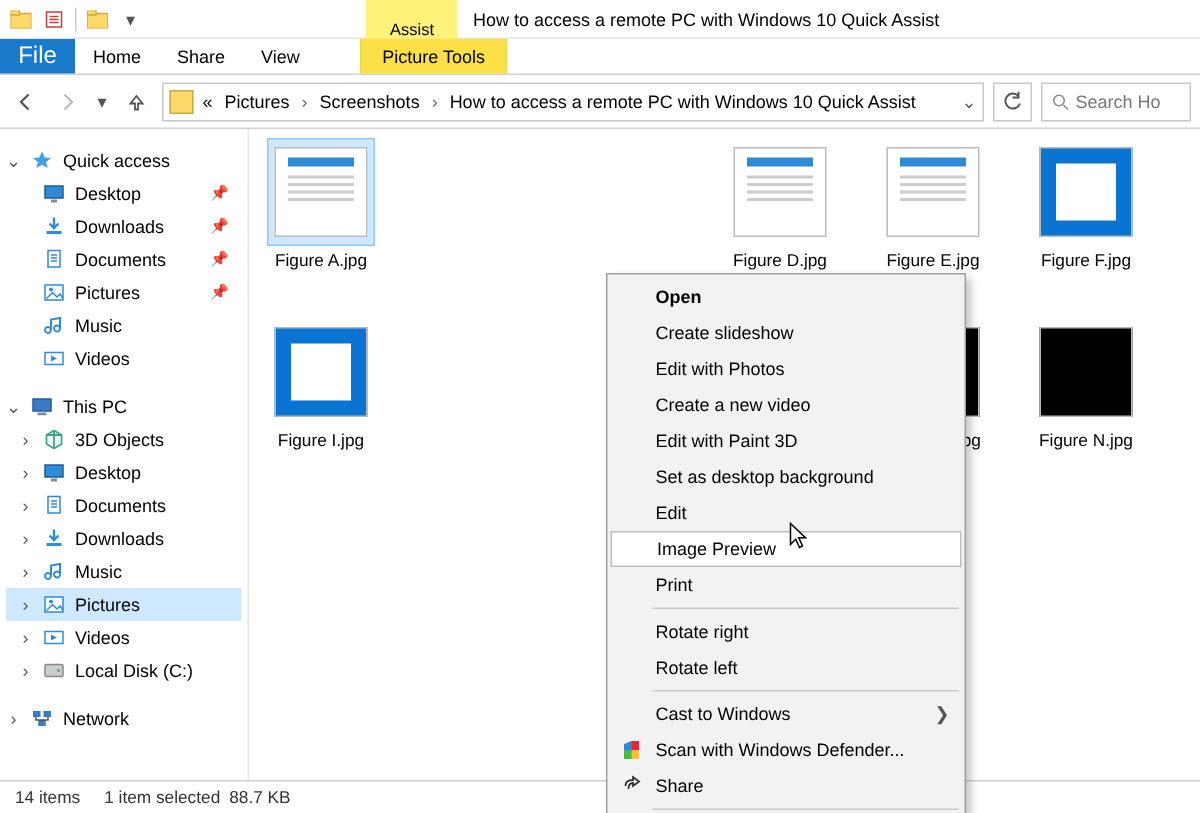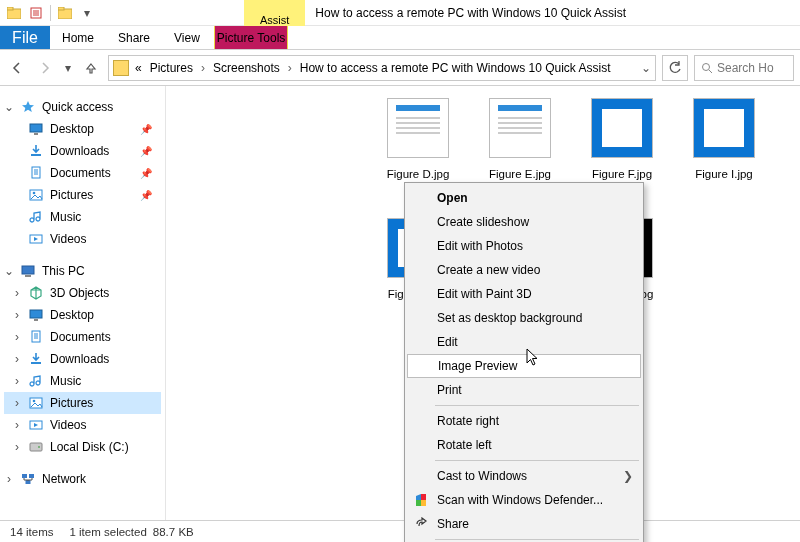--- a/index.html
+++ b/index.html
@@ -9,21 +9,21 @@
   .tb-icons { display: flex; align-items: center; gap:6px; padding:0 6px; }
   .qat-icon { width:16px; height:16px; display:flex; align-items:center; justify-content:center; }
   .qat-sep  { width:1px; height:16px; background:#ccc; }
   .manage   { background:#fff27a; height:26px; display:flex; flex-direction:column; justify-content:flex-end; align-items:center; padding:0 16px; }
   .manage span:first-child { font-size:11px; }
   .titletxt { padding-left:10px; font-size:12px; }
   
   .ribbon { height:24px; display:flex; align-items:stretch; border-bottom:1px solid #d0d0d0; }
   .filetab { background:#1979ca; color:#fff; width:50px; display:flex; align-items:center; justify-content:center; font-size:16px; }
   .tab { padding:0 12px; display:flex; align-items:center; font-size:12px; cursor:default; }
-  .pictools { background:#be185d; padding:0 2px; display:flex; align-items:center; font-size:12px; border-left:1px solid #e9dc45; border-right:1px solid #e9dc45; margin-left:2px;}
+  .pictools { background:#fde047; padding:0 14px; display:flex; align-items:center; font-size:12px; border-left:1px solid #e9dc45; border-right:1px solid #e9dc45; margin-left:28px;}
   
   .navbar { height:36px; display:flex; align-items:center; gap:6px; padding:4px 6px; border-bottom:1px solid #d0d0d0; }
   .nav-btn { width:22px; height:22px; display:flex; align-items:center; justify-content:center; color:#555; }
   .addr { flex:1; height:26px; border:1px solid #c8c8c8; display:flex; align-items:center; padding:0 4px; gap:4px; font-size:12px; }
   .addr .folder-icon { width:16px; height:16px; background:#ffd96a; border:1px solid #caa93e; }
   .addr .crumb { padding:0 2px; }
   .addr .chev { color:#666; padding:0 2px; }
   .addr .dd  { margin-left:auto; color:#555; }
   .refresh { width:26px; height:26px; border:1px solid #c8c8c8; display:flex; align-items:center; justify-content:center; }
   .search { width:100px; height:26px; border:1px solid #c8c8c8; display:flex; align-items:center; padding:0 6px; color:#777; overflow:hidden; white-space:nowrap; }
@@ -329,20 +329,34 @@
             <rect x="4.5" y="7" width="5" height="4" fill="#3a7bc8"></rect>
             <path d="M3 5 L3 7 L11 7 L11 5 M7 7 L7 8" stroke="#555" fill="none"></path>
           </svg>
         </span>
       <span>Network</span>
     </div>
   </div>
 
   <div class="content">
     <div class="grid" id="file-grid">
+        <div class="file-item sel">
+          <div class="thumb-wrap">
+            <div class="thumb">
+              <div style="position:absolute;left:8px;top:6px;right:8px;height:6px;background:#2e8bd8"></div>
+              <div style="position:absolute;left:8px;top:18px;right:8px;bottom:6px;">
+                <div style="height:2px;background:#ccc;margin-bottom:3px;"></div>
+                <div style="height:2px;background:#ccc;margin-bottom:3px;"></div>
+                <div style="height:2px;background:#ccc;margin-bottom:3px;"></div>
+                <div style="height:2px;background:#ccc;margin-bottom:3px;"></div>
+              </div>
+            </div>
+          </div>
+          <div class="label">Figure A.jpg</div>
+        </div>
         <div style="width: 84px; height: 96px;"></div>
         <div style="width: 84px; height: 96px;"></div>
         <div class="file-item">
           <div class="thumb-wrap">
             <div class="thumb">
               <div style="position:absolute;left:8px;top:6px;right:8px;height:6px;background:#2e8bd8"></div>
               <div style="position:absolute;left:8px;top:18px;right:8px;bottom:6px;">
                 <div style="height:2px;background:#ccc;margin-bottom:3px;"></div>
                 <div style="height:2px;background:#ccc;margin-bottom:3px;"></div>
                 <div style="height:2px;background:#ccc;margin-bottom:3px;"></div>

